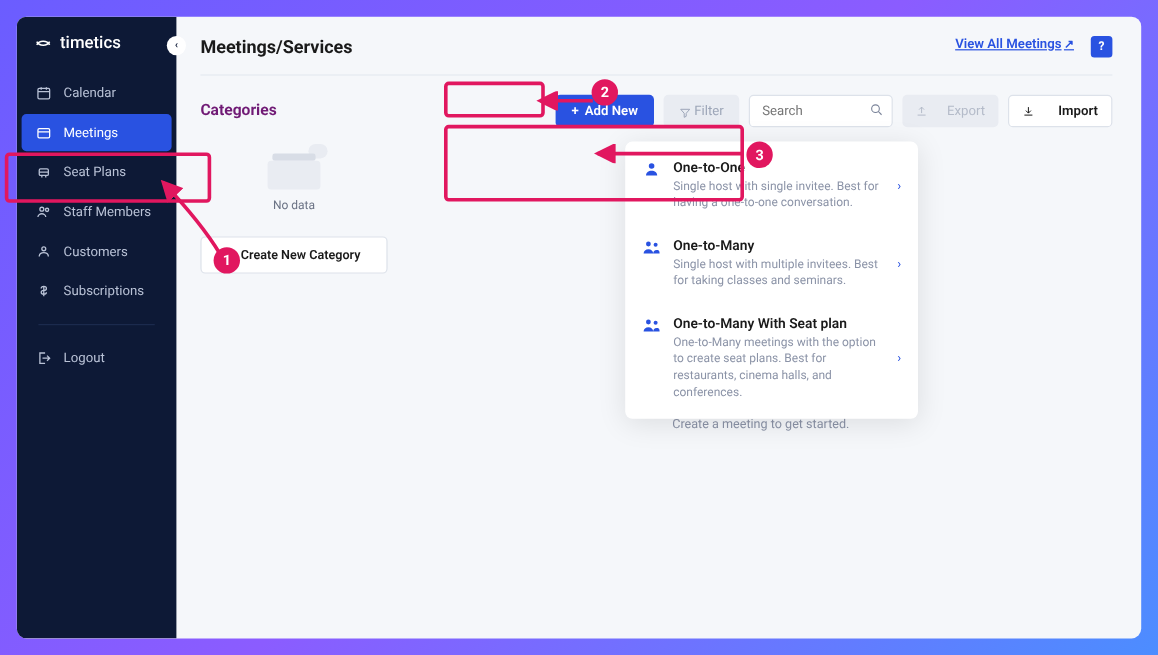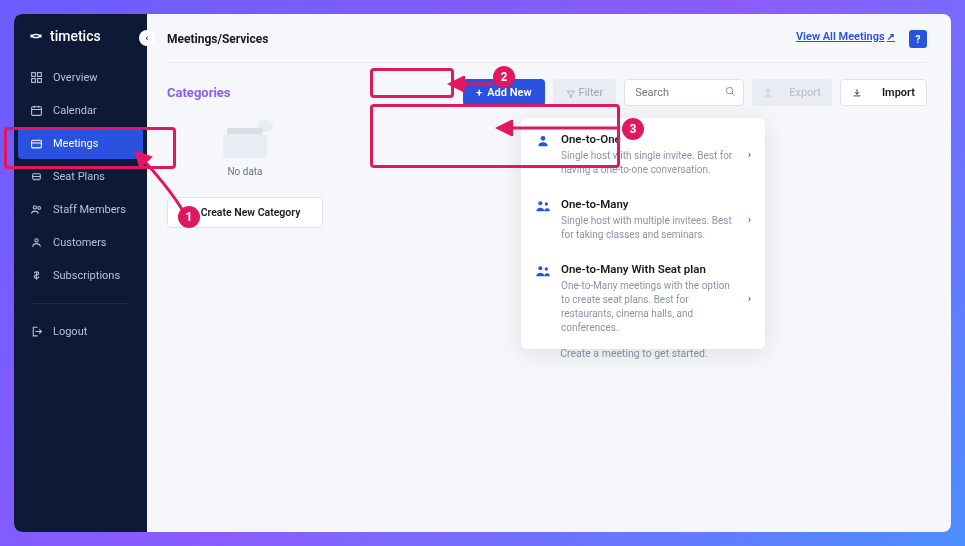--- a/index.html
+++ b/index.html
@@ -10,27 +10,27 @@
 .logo-icon{width:16px;height:16px;margin-right:6px}
 .logo-text{font-size:14px;font-weight:500}
 .collapse{position:absolute;right:-8px;top:2px;width:16px;height:16px;background:#fff;border-radius:50%;display:flex;align-items:center;justify-content:center;font-size:9px;color:#0d1936;font-weight:700}
 .nav{display:flex;flex-direction:column;gap:2px;padding:0 4px}
 .nav-item{display:flex;align-items:center;padding:9px 12px;color:#b9c2d6;font-size:11px;border-radius:4px;cursor:pointer}
 .nav-item.active{background:#2952e1;color:#fff}
 .nav-item .ni-icon{width:13px;height:13px;margin-right:10px;flex-shrink:0}
 .nav-divider{height:1px;background:#1b2a4d;margin:10px 14px}
 .main{flex:1;padding:16px 24px 0 20px;position:relative}
 .header{display:flex;align-items:center;justify-content:space-between;padding-bottom:14px;border-bottom:1px solid #e5e9f0}
-.page-title{font-size:12px;font-weight:700;color:#1a1a1a}
+.page-title{font-size:15px;font-weight:700;color:#1a1a1a}
 .header-right{display:flex;align-items:flex-start;gap:14px}
 .view-all{font-size:11px;color:#2952e1;font-weight:600;text-decoration:underline}
 .view-all-ext{font-size:10px;color:#2952e1;margin-left:2px}
 .help-badge{width:18px;height:18px;background:#2952e1;border-radius:3px;color:#fff;font-size:10px;font-weight:700;display:flex;align-items:center;justify-content:center}
 .toolbar{display:flex;align-items:center;justify-content:space-between;margin-top:16px}
-.categories-title{font-size:13px;font-weight:700;color:#8b5cf6}
+.categories-title{font-size:13px;font-weight:700;color:#701a75}
 .toolbar-right{display:flex;align-items:center;gap:8px}
 .add-btn{background:#2952e1;color:#fff;border:none;padding:7px 13px;border-radius:4px;font-size:11px;font-weight:600;display:flex;align-items:center;gap:5px;cursor:pointer}
 .filter-btn{background:#e9ecf2;color:#9da6b8;border:none;padding:7px 13px;border-radius:4px;font-size:11px;display:flex;align-items:flex-end;gap:3px}
 .search-wrap{position:relative}
 .search{border:1px solid #dde2ea;border-radius:4px;padding:6px 28px 6px 10px;font-size:11px;width:120px}
 .search-icon{position:absolute;right:8px;top:50%;transform:translateY(-50%);color:#7a8399;font-size:11px}
 .export-btn{background:#e9ecf2;color:#b4bbc9;border:none;padding:7px 11px;border-radius:4px;font-size:11px;display:flex;align-items:center;gap:16px}
 .import-btn{background:#fff;border:1px solid #dde2ea;color:#1a1a1a;padding:6px 11px;border-radius:4px;font-size:11px;display:flex;align-items:center;gap:20px;font-weight:600}
 .content{display:flex;gap:18px;margin-top:14px}
 .cat-panel{width:156px;text-align:center}
@@ -85,29 +85,20 @@
       <svg class="logo-icon" viewBox="0 0 24 24" fill="none" stroke="#fff" stroke-width="2">
           <path d="M4 14c3-6 13-6 16 0"></path>
           <path d="M4 10c3 6 13 6 16 0"></path>
         </svg>
       <span class="logo-text">timetics</span>
       <span class="collapse">‹</span>
     </div>
     <nav class="nav">
       <div class="nav-item">
         <svg class="ni-icon" viewBox="0 0 24 24" fill="none" stroke="currentColor" stroke-width="2">
-            <rect x="3" y="3" width="7" height="7"></rect>
-            <rect x="14" y="3" width="7" height="7"></rect>
-            <rect x="3" y="14" width="7" height="7"></rect>
-            <rect x="14" y="14" width="7" height="7"></rect>
-          </svg>
-        <span>Overview</span>
-      </div>
-      <div class="nav-item">
-        <svg class="ni-icon" viewBox="0 0 24 24" fill="none" stroke="currentColor" stroke-width="2">
             <rect x="3" y="5" width="18" height="16" rx="2"></rect>
             <path d="M3 10h18M8 3v4M16 3v4"></path>
           </svg>
         <span>Calendar</span>
       </div>
       <div class="nav-item active">
         <svg class="ni-icon" viewBox="0 0 24 24" fill="none" stroke="currentColor" stroke-width="2">
             <rect x="3" y="6" width="18" height="14" rx="2"></rect>
             <path d="M3 11h18"></path>
           </svg>

